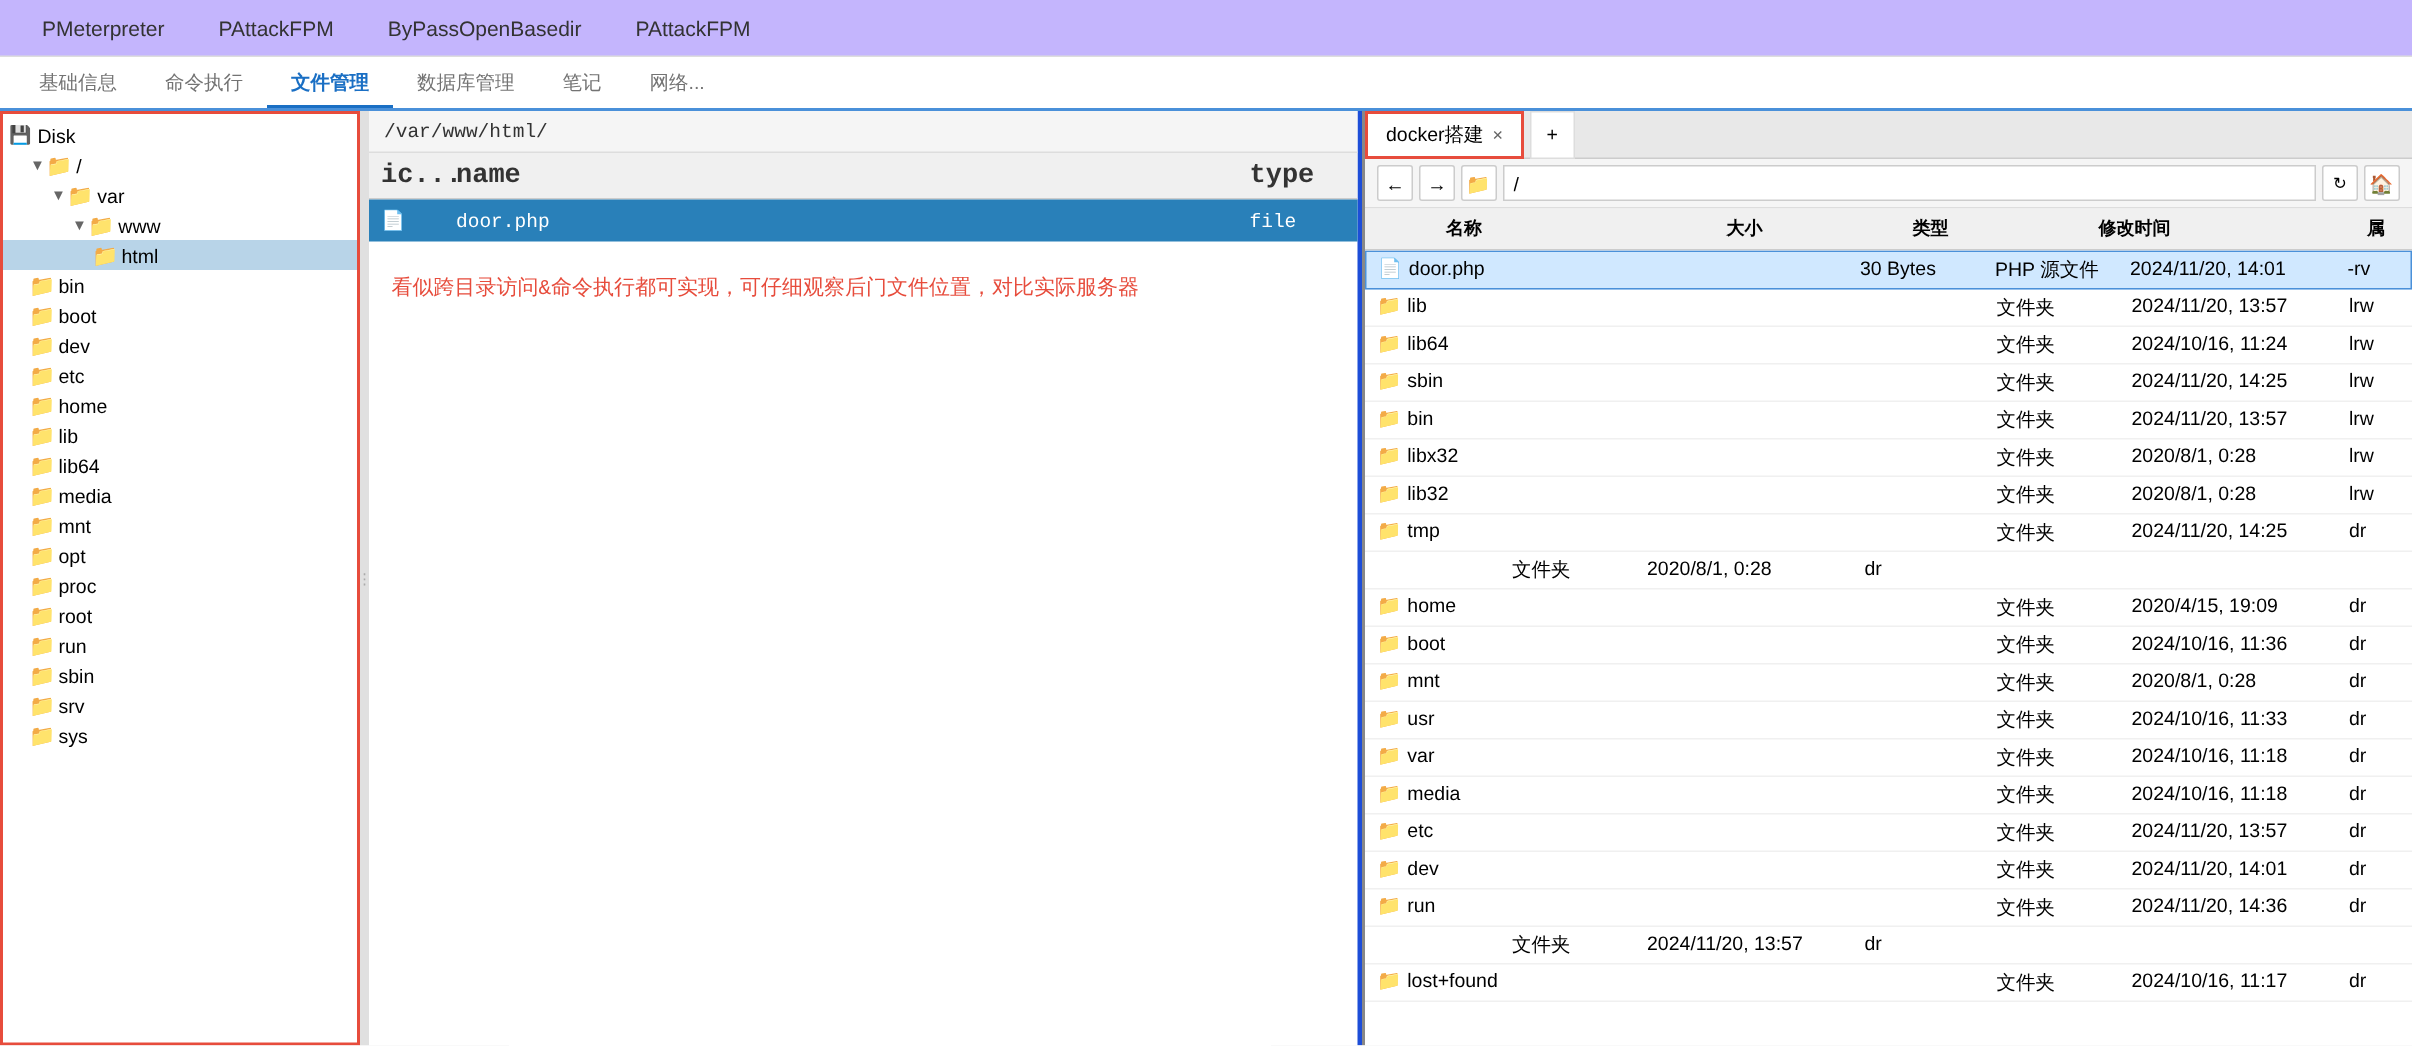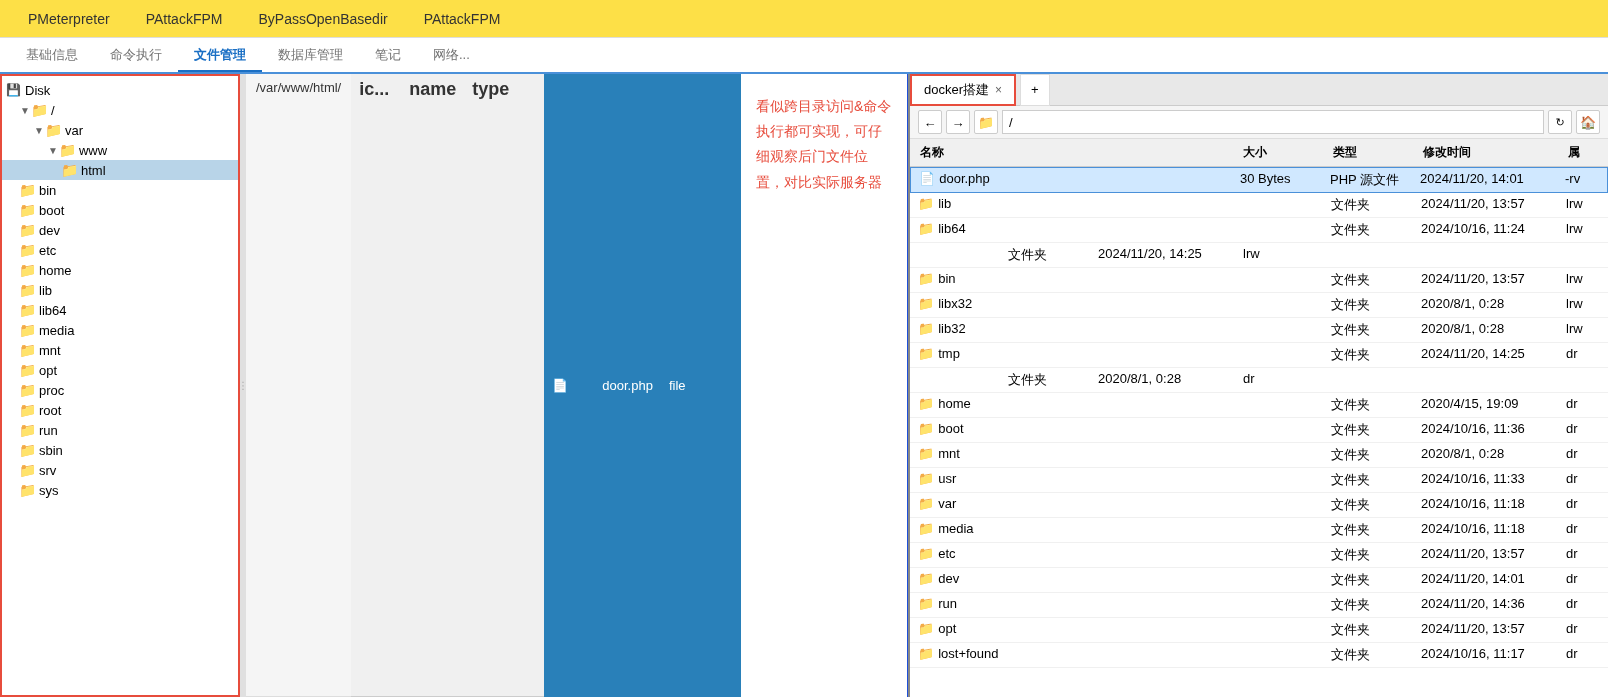--- a/index.html
+++ b/index.html
@@ -1,21 +1,21 @@
 <!DOCTYPE html>
 <html><head>
   <meta charset="utf-8">
   <style>
     * { box-sizing: border-box; margin: 0; padding: 0; }
     body { font-family: 'Microsoft YaHei', Arial, sans-serif; font-size: 13px; background: #f0f0f0; overflow: hidden; }
 
     
     .top-nav {
       display: flex;
-      background: #fde047;
+      background: #c4b5fd;
       border-bottom: 1px solid #ddd;
       padding: 0 10px;
       height: 38px;
       align-items: center;
     }
     .top-nav-item {
       padding: 0 18px;
       height: 38px;
       line-height: 38px;
       cursor: pointer;
@@ -81,21 +81,23 @@
     .indent-1 { padding-left: 18px; }
     .indent-2 { padding-left: 32px; }
     .indent-3 { padding-left: 46px; }
     .indent-4 { padding-left: 60px; }
 
     
     .file-panel {
       flex: 1;
       min-width: 0;
       display: flex;
-      border-right: 1px solid #1d4ed8;
+      flex-direction: column;
+      border-right: 3px solid #1d4ed8;
+      font-family: Liberation Mono, monospace;
     }
     .file-panel-path {
       padding: 6px 10px;
       background: #f5f5f5;
       border-bottom: 1px solid #ddd;
       font-size: 13px;
       color: #333;
     }
     .file-panel-header {
       display: flex;
@@ -195,21 +197,21 @@
       background: #fff;
     }
 
     .docker-file-header {
       display: flex;
       background: #f0f0f0;
       border-bottom: 1px solid #ccc;
       font-size: 12px;
       font-weight: bold;
     }
-    .docker-file-header .dcol { padding: 5px 10px; }
+    .docker-file-header .dcol { padding: 5px 20px; margin-left: 34px; }
     .dcol-name { flex: 1; min-width: 0; }
     .dcol-size { width: 90px; }
     .dcol-type { width: 90px; }
     .dcol-mtime { width: 145px; }
     .dcol-perm { width: 50px; }
 
     .docker-file-rows { overflow-y: auto; flex: 1; }
     .docker-file-row {
       display: flex;
       padding: 3px 0;
@@ -415,20 +417,23 @@
           <div class="docker-file-row">
     <div class="dcol dcol-name">
       <span style="color:#f5a623; margin-right:4px;">📁</span>lib64
     </div>
     <div class="dcol dcol-size"></div>
     <div class="dcol dcol-type">文件夹</div>
     <div class="dcol dcol-mtime">2024/10/16, 11:24</div>
     <div class="dcol dcol-perm">lrw</div>
   </div>
           <div class="docker-file-row">
+    <div class="dcol dcol-name">
+      <span style="color:#f5a623; margin-right:4px;">📁</span>sbin
+    </div>
     <div class="dcol dcol-size"></div>
     <div class="dcol dcol-type">文件夹</div>
     <div class="dcol dcol-mtime">2024/11/20, 14:25</div>
     <div class="dcol dcol-perm">lrw</div>
   </div>
           <div class="docker-file-row">
     <div class="dcol dcol-name">
       <span style="color:#f5a623; margin-right:4px;">📁</span>bin
     </div>
     <div class="dcol dcol-size"></div>
@@ -544,23 +549,20 @@
           <div class="docker-file-row">
     <div class="dcol dcol-name">
       <span style="color:#f5a623; margin-right:4px;">📁</span>run
     </div>
     <div class="dcol dcol-size"></div>
     <div class="dcol dcol-type">文件夹</div>
     <div class="dcol dcol-mtime">2024/11/20, 14:36</div>
     <div class="dcol dcol-perm">dr</div>
   </div>
           <div class="docker-file-row">
-    <div class="dcol dcol-name">
-      <span style="color:#f5a623; margin-right:4px;">📁</span>opt
-    </div>
     <div class="dcol dcol-size"></div>
     <div class="dcol dcol-type">文件夹</div>
     <div class="dcol dcol-mtime">2024/11/20, 13:57</div>
     <div class="dcol dcol-perm">dr</div>
   </div>
           <div class="docker-file-row">
     <div class="dcol dcol-name">
       <span style="color:#f5a623; margin-right:4px;">📁</span>lost+found
     </div>
     <div class="dcol dcol-size"></div>

